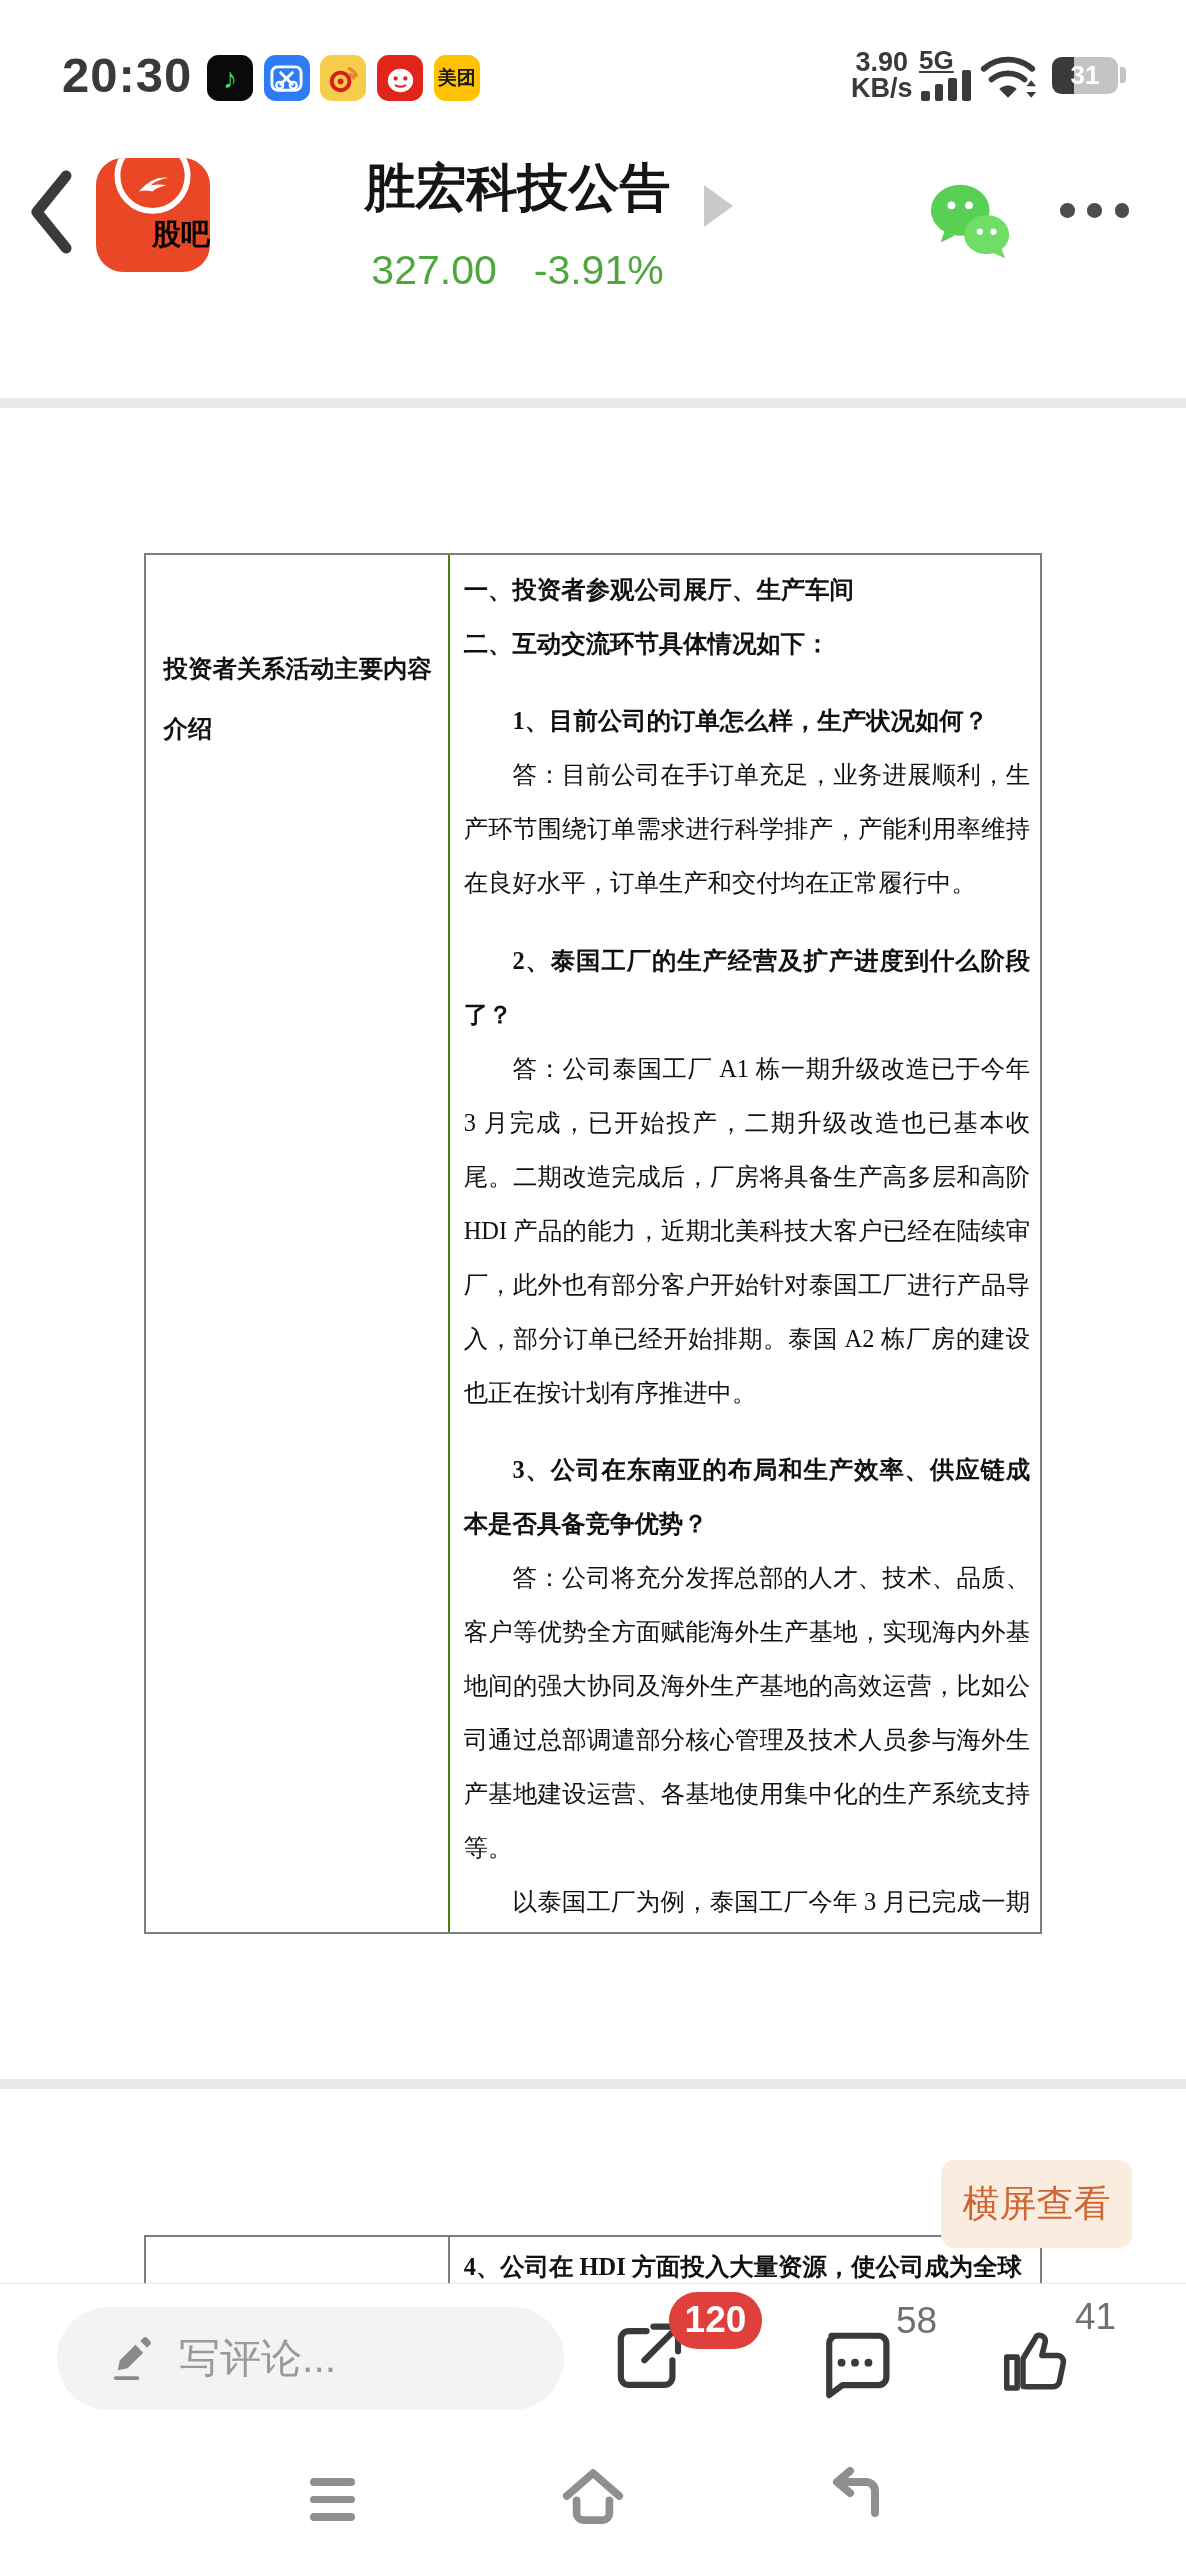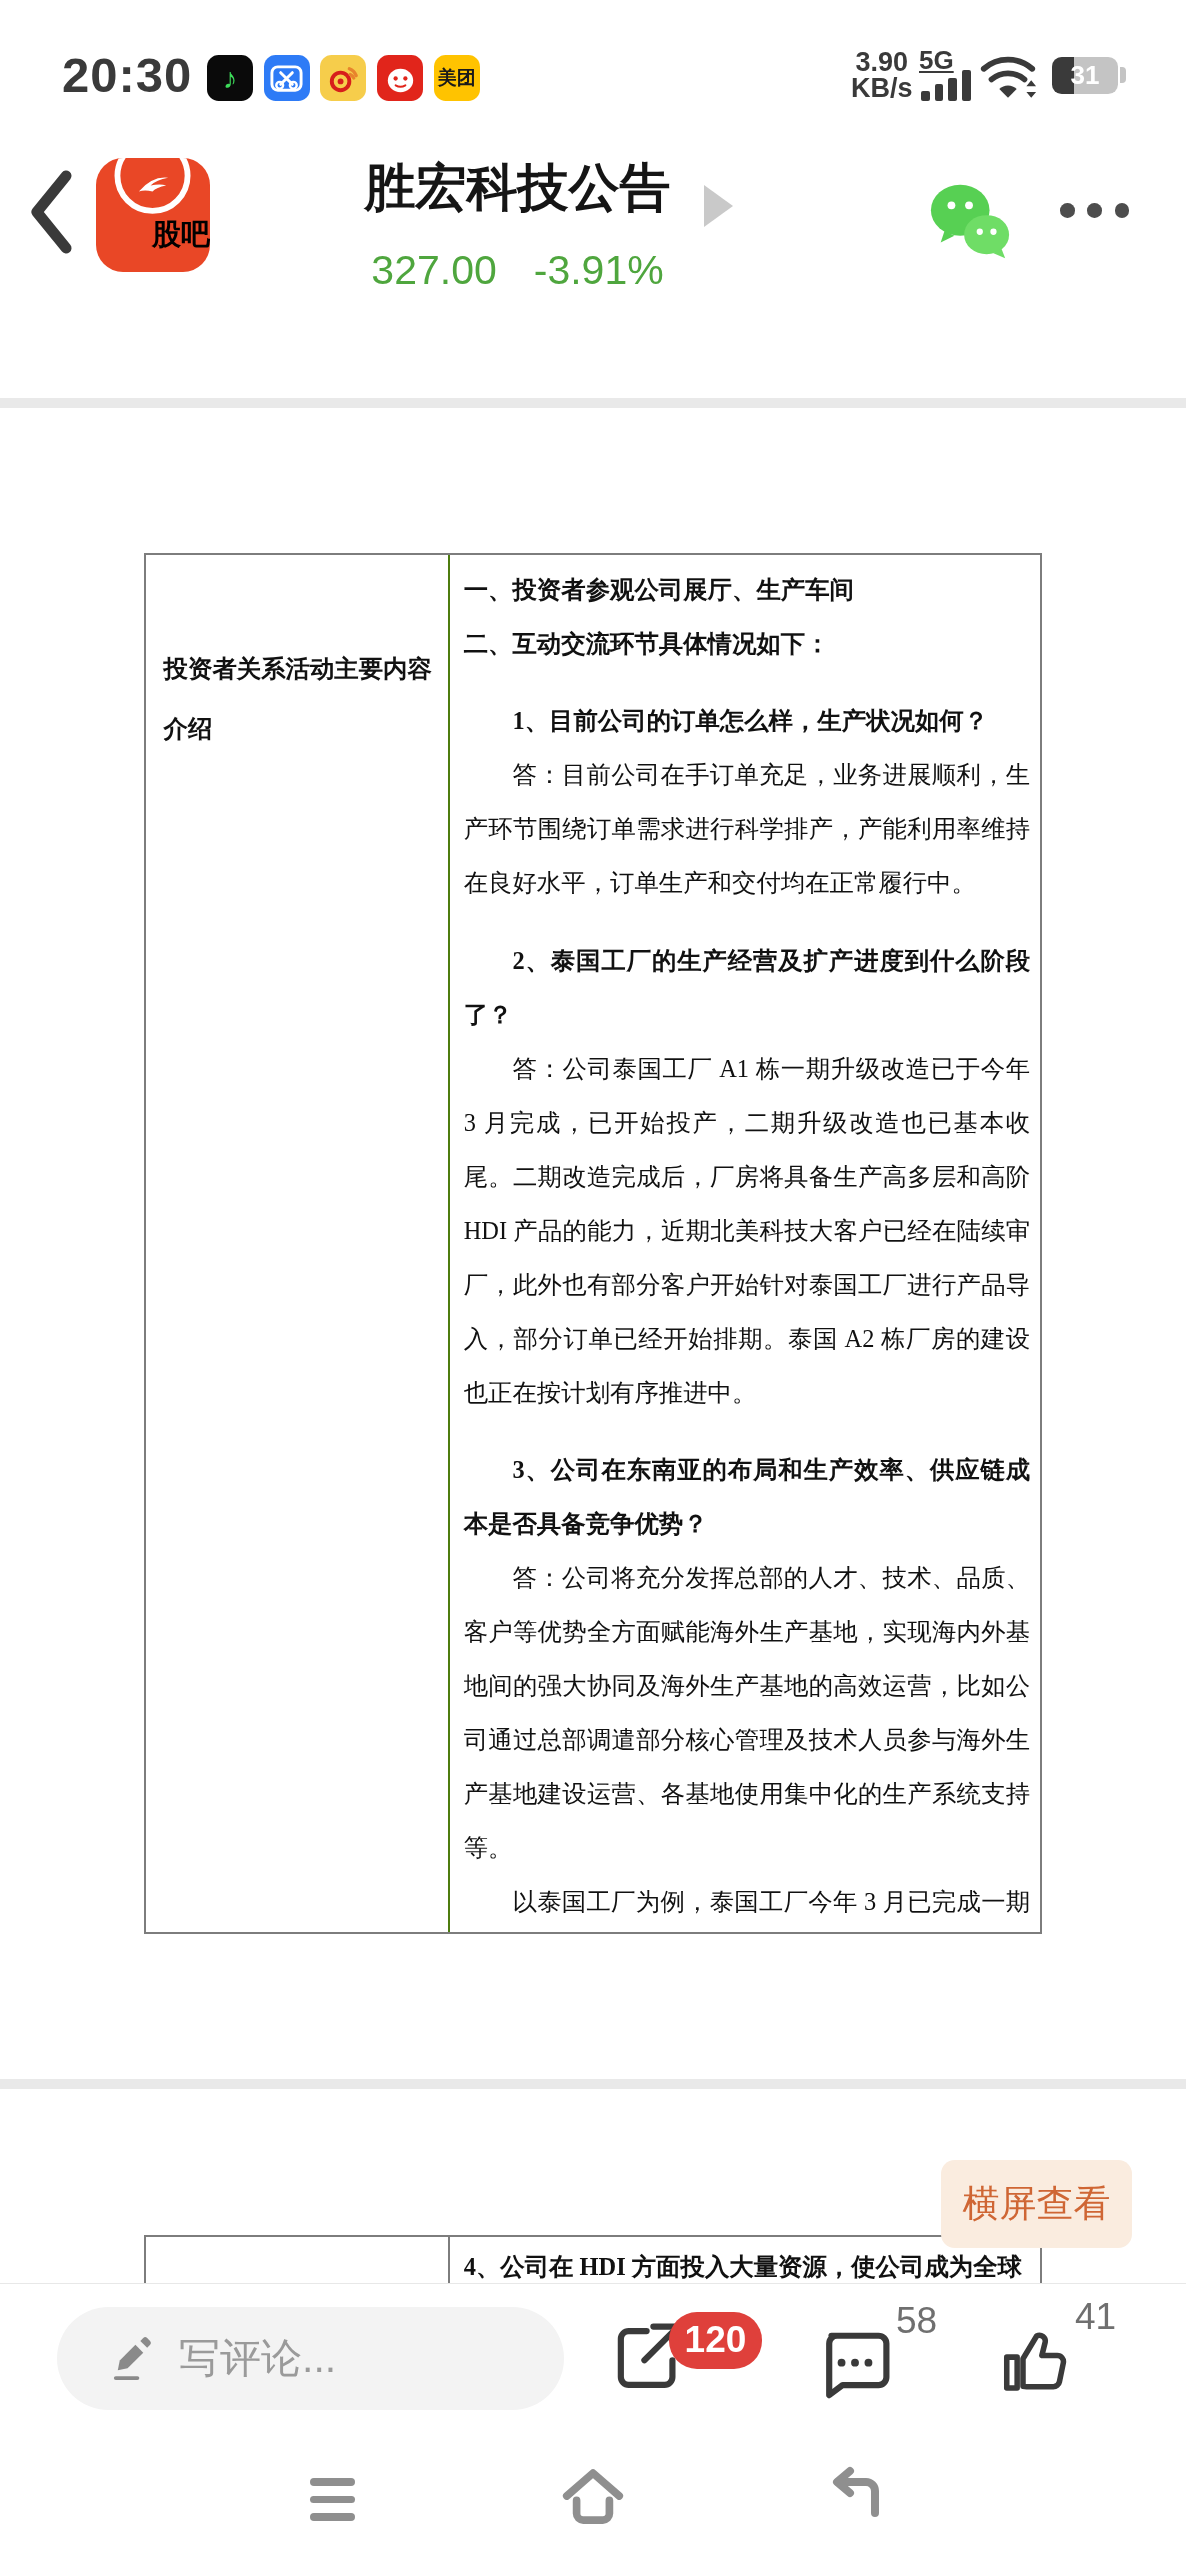--- a/index.html
+++ b/index.html
@@ -64,21 +64,21 @@
   .frag-right .para { font-weight:bold; line-height:43px; }
 
   
   .comment-bar { left:0; top:2283px; width:1187px; height:156px; background:#ffffff; border-top:1px solid #e8e8e8; z-index:5; }
   .comment-pill { position:absolute; left:57px; top:23.4px; width:507px; height:103px; background:#f3f3f3; border-radius:52px;
                   display:flex; align-items:center; padding-left:51px; gap:24px; cursor:text; }
   .comment-pill .ph { color:#9a9a9a; font-size:41px; }
   .cb-icon { position:absolute; }
   .cb-count { position:absolute; color:#6f6f6f; font-size:37px; }
   .badge { position:absolute; left:669px; top:7.8px; min-width:92px; height:57px; padding:0 15.6px; background:#df403b; border-radius:28px;
-           color:#fff; font-size:37px; font-weight:bold; display:flex; align-items:center; justify-content:center;margin-top:20px; }
+           color:#fff; font-size:37px; font-weight:bold; display:flex; align-items:center; justify-content:center; }
 
   
   .nav-bar { left:0; top:2439px; width:1187px; height:137px; background:#ffffff; z-index:5; }
   .nav-menu { position:absolute; left:310px; top:39px; display:flex; flex-direction:column; gap:9.8px; cursor:pointer; }
   .nav-menu span { width:45px; height:7.8px; background:#8f8f8f; border-radius:3.9px; display:block; }
   .nav-home { position:absolute; left:558px; top:21.5px; cursor:pointer; }
   .nav-back { position:absolute; left:822px; top:27px; cursor:pointer; }
 </style>
 </head>
 <body>

